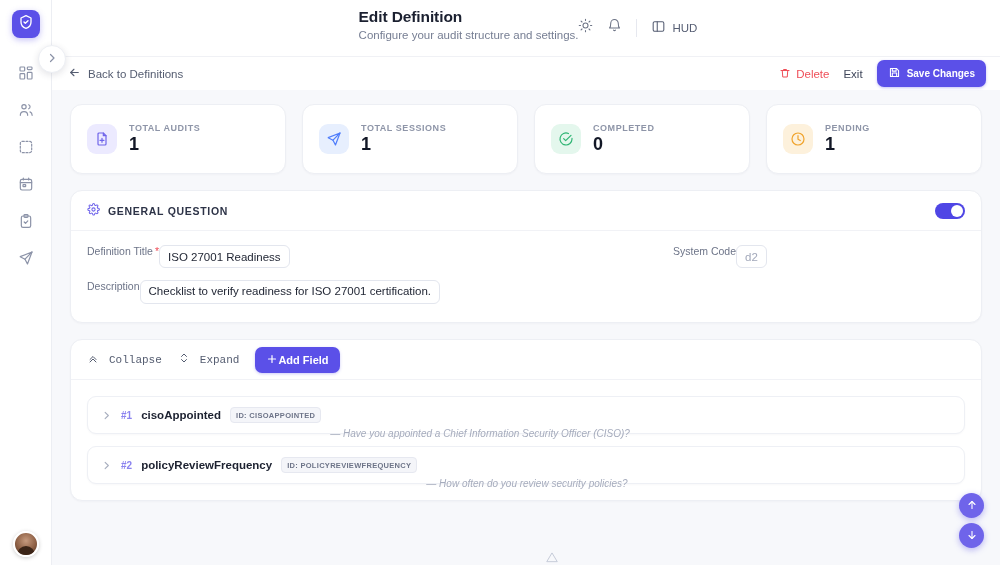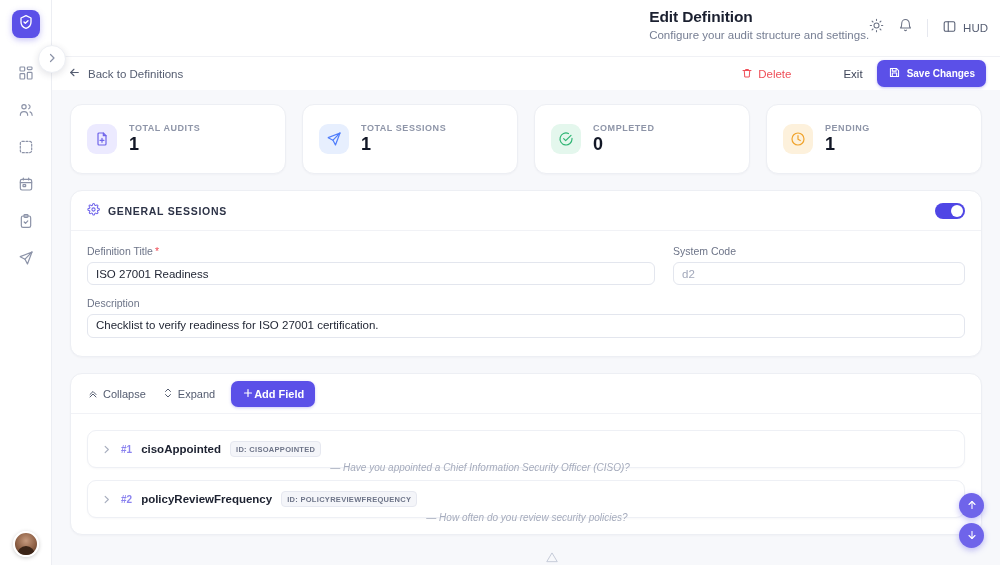--- a/index.html
+++ b/index.html
@@ -59,21 +59,21 @@
     display: flex; align-items: center; justify-content: center;
     color: #8a91a6; z-index: 20; cursor: pointer;
   }
   .side-expand svg { width: 12px; height: 12px; }
 
   
   .main { flex: 1; height: 565px; position: relative; background: #f7f8fb; overflow: hidden; }
 
   .topbar {
     height: 56px; background: #fff;
-    display: flex; align-items: flex-start; justify-content: flex-end;
+    display: flex; align-items: flex-start; justify-content: center;
     padding: 8px 12px 0 16px;
   }
   .page-title { font-size: 15.5px; font-weight: 700; letter-spacing: -.1px; color: #1b2030; }
   .page-sub { font-size: 11.5px; color: #767e93; margin-top: 3px; }
   .top-actions { display: flex; align-items: center; gap: 14px; padding-top: 10px; color: #6e7689; }
   .icon-btn { display: flex; align-items: center; justify-content: center; cursor: pointer; color: #6d7486; }
   .icon-btn svg { width: 15px; height: 15px; }
   .vdiv { width: 1px; height: 18px; background: #e6e8ef; }
   .hud { display: flex; align-items: center; gap: 6px; font-size: 11.5px; color: #4e5costa; color:#565e73; cursor: pointer; }
   .hud svg { width: 15px; height: 15px; }
@@ -81,21 +81,21 @@
   .subbar {
     height: 34px; background: #fff; border-top: 1px solid #f0f1f5;
     display: flex; align-items: center; justify-content: space-between;
     padding: 0 14px 0 16px;
   }
   .back-link { display: flex; align-items: center; gap: 7px; font-size: 11.5px; color: #555d71; cursor: pointer; }
   .back-link svg { width: 13px; height: 13px; }
   .subbar-right { display: flex; align-items: center; gap: 14px; }
   .delete-btn { display: flex; align-items: center; gap: 5px; font-size: 11.5px; color: #ef4e58; cursor: pointer; text-align: center; }
   .delete-btn svg { width: 12px; height: 12px; }
-  .exit-btn { font-size: 11.5px; color: #3f465a; cursor: pointer; margin-left: 38px; }
+  .exit-btn { font-size: 11.5px; color: #3f465a; cursor: pointer; }
   .save-btn {
     display: flex; align-items: center; gap: 6px;
     background: #5b50e8; color: #fff; font-size: 10px; font-weight: 600;
     border-radius: 7px; padding: 6px 11px; border: none; cursor: pointer;
     box-shadow: 0 1px 3px rgba(91,80,232,.35);
   }
   .save-btn svg { width: 13px; height: 13px; }
 
   
   .content { padding: 14px 18px 0 18px; height: 475px; overflow: hidden; }
@@ -124,41 +124,41 @@
   .toggle {
     width: 30px; height: 16px; border-radius: 9px; background: #4f46e5; position: relative; cursor: pointer;
   }
   .toggle::after {
     content: ""; position: absolute; right: 2px; top: 2px;
     width: 12px; height: 12px; border-radius: 50%; background: #fff;
   }
 
   .panel-body { padding: 14px 16px 18px 16px; }
   .form-row { display: flex; gap: 18px; }
-  .field { display: flex; flex-direction: column; }
+  .field { display: flex; flex-direction: row; }
   .field.title-f { flex: 0 0 568px; }
   .field.code-f { flex: 1; }
   .field.full { width: 100%; margin-top: 12px; }
   .field-label { font-size: 10.5px; color: #6d7488; margin-bottom: 5px; }
   .req { color: #ef4e58; margin-left: 2px; }
   .input {
     height: 23px; border: 1px solid #e3e6ee; border-radius: 6px;
     font-size: 11.5px; color: #232836; padding: 0 8px;
     font-family: "Liberation Sans", sans-serif; background: #fff;
     display: flex; align-items: center;
   }
   .input.muted { color: #a2a8ba; }
   .textarea {
     height: 24px; border: 1px solid #e3e6ee; border-radius: 6px;
     font-size: 11.5px; color: #232836; padding: 4px 8px;
     font-family: "Liberation Sans", sans-serif; background: #fff;
   }
 
   .qs-actions { display: flex; align-items: center; gap: 16px; }
-  .qs-act { display: flex; align-items: center; gap: 4px; font-size: 11px; color: #545c70; cursor: pointer; }
+  .qs-act { display: flex; align-items: center; gap: 10px; font-size: 11px; color: #545c70; cursor: pointer; font-family: Liberation Mono, monospace; }
   .qs-act svg { width: 12px; height: 12px; }
   .add-field {
     display: flex; align-items: center; gap: 0;
     background: #5b50e8; color: #fff; font-size: 11px; font-weight: 600;
     border-radius: 7px; padding: 6px 11px; border: none; cursor: pointer;
     box-shadow: 0 1px 3px rgba(91,80,232,.3);
   }
   .add-field svg { width: 12px; height: 12px; }
 
   .q-list { padding: 16px 16px 16px 16px; display: flex; flex-direction: column; gap: 12px; }
@@ -412,21 +412,21 @@
 
       <section class="panel">
         <div class="panel-head">
           <div class="panel-title">
             <span>
               <svg viewBox="0 0 24 24" fill="none" stroke="currentColor" stroke-width="1.9" stroke-linecap="round" stroke-linejoin="round">
                 <circle cx="12" cy="12" r="3"></circle>
                 <path d="M19.3 14.5a1.6 1.6 0 0 0 .3 1.8l.1.1a1.9 1.9 0 1 1-2.7 2.7l-.1-.1a1.6 1.6 0 0 0-2.7 1.1v.3a1.9 1.9 0 1 1-3.8 0v-.2a1.6 1.6 0 0 0-2.8-1.1l-.1.1a1.9 1.9 0 1 1-2.7-2.7l.1-.1a1.6 1.6 0 0 0-1.1-2.7h-.3a1.9 1.9 0 1 1 0-3.8h.2a1.6 1.6 0 0 0 1.1-2.8l-.1-.1A1.9 1.9 0 1 1 7.3 4.3l.1.1a1.6 1.6 0 0 0 1.8.3h.1a1.6 1.6 0 0 0 1-1.5v-.3a1.9 1.9 0 1 1 3.8 0v.2a1.6 1.6 0 0 0 2.7 1.1l.1-.1a1.9 1.9 0 1 1 2.7 2.7l-.1.1a1.6 1.6 0 0 0-.3 1.8v.1a1.6 1.6 0 0 0 1.5 1h.3a1.9 1.9 0 1 1 0 3.8h-.2a1.6 1.6 0 0 0-1.5 1z"></path>
               </svg>
             </span>
-            <span>GENERAL SESSIONS</span>
+            <span>GENERAL QUESTION</span>
           </div>
           <div class="toggle"></div>
         </div>
 
         <div class="panel-body">
           <div class="form-row">
 
             <div class="field title-f">
               <div class="field-label">
                 <span>Definition Title</span><span class="req">*</span>

